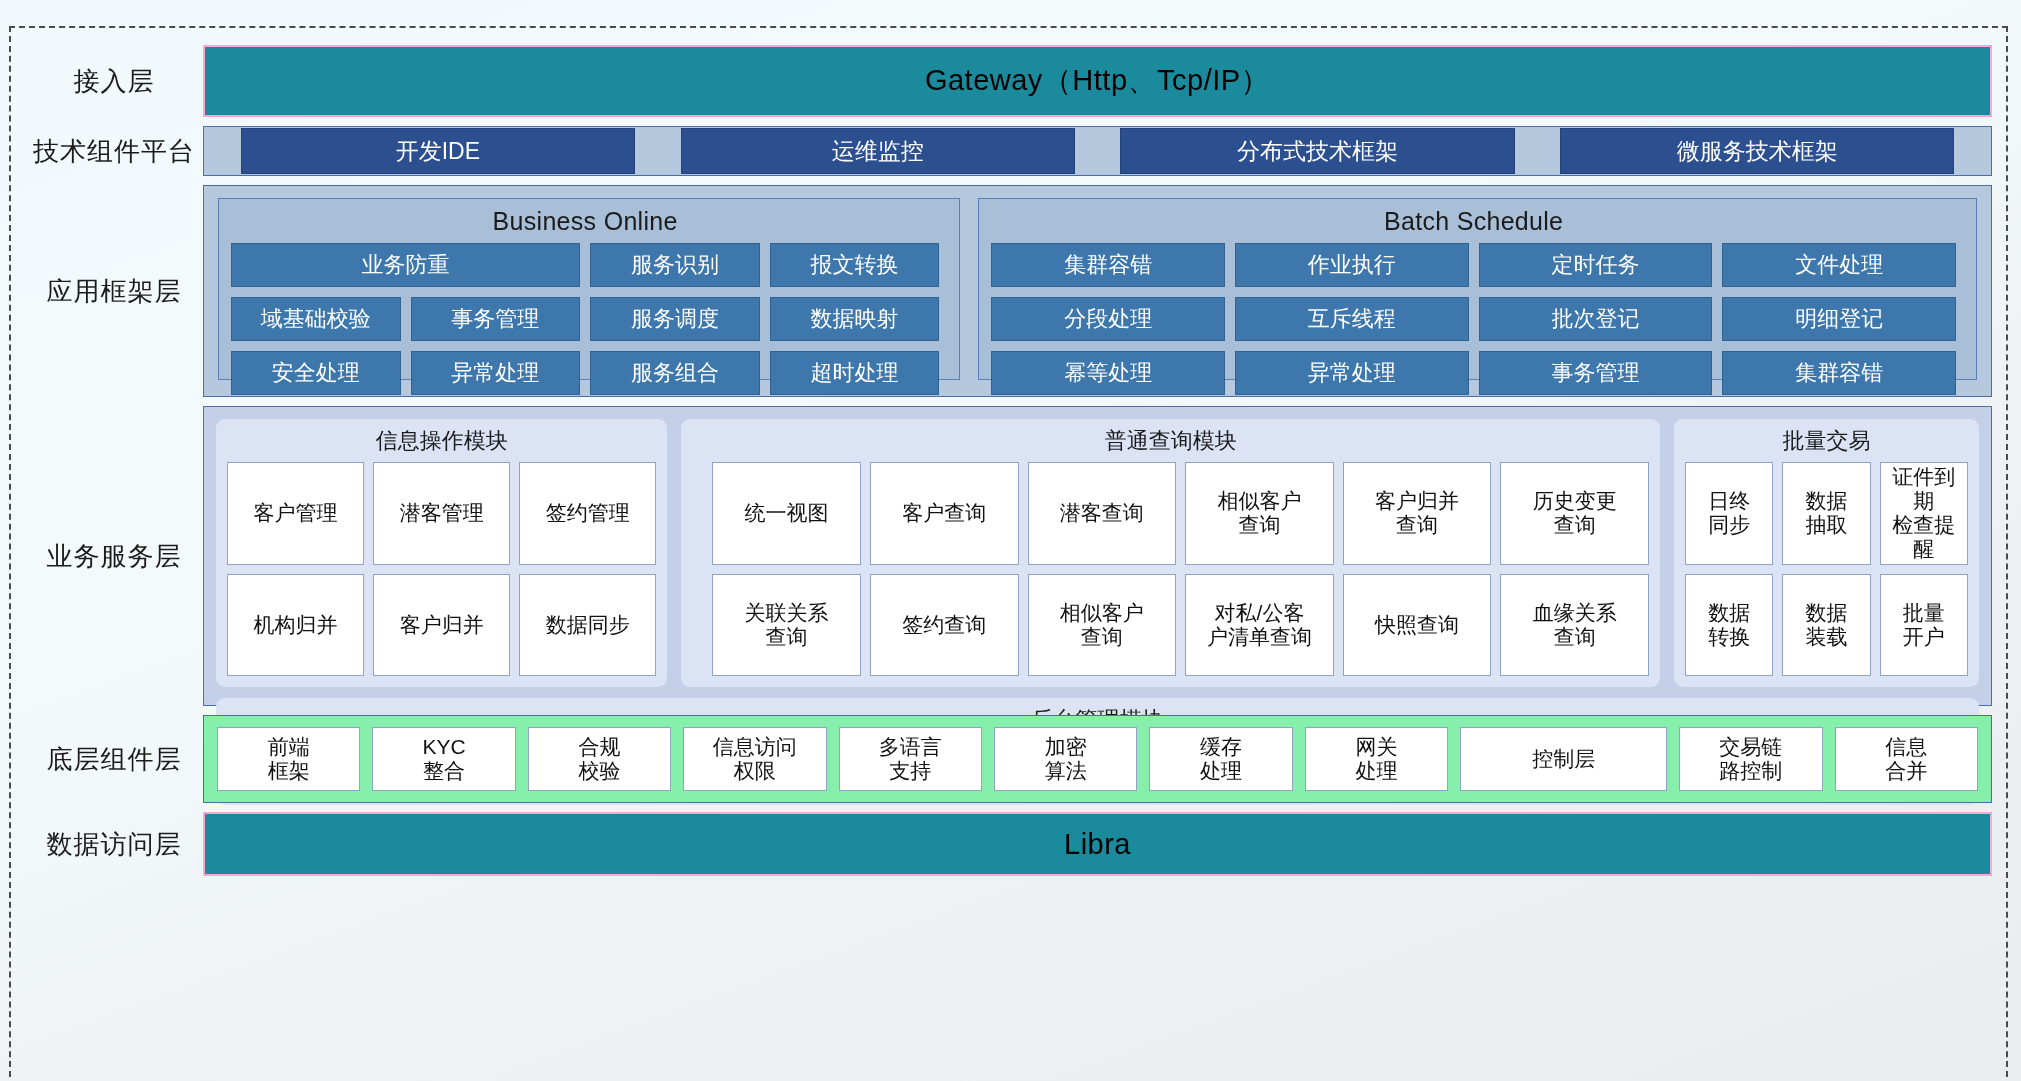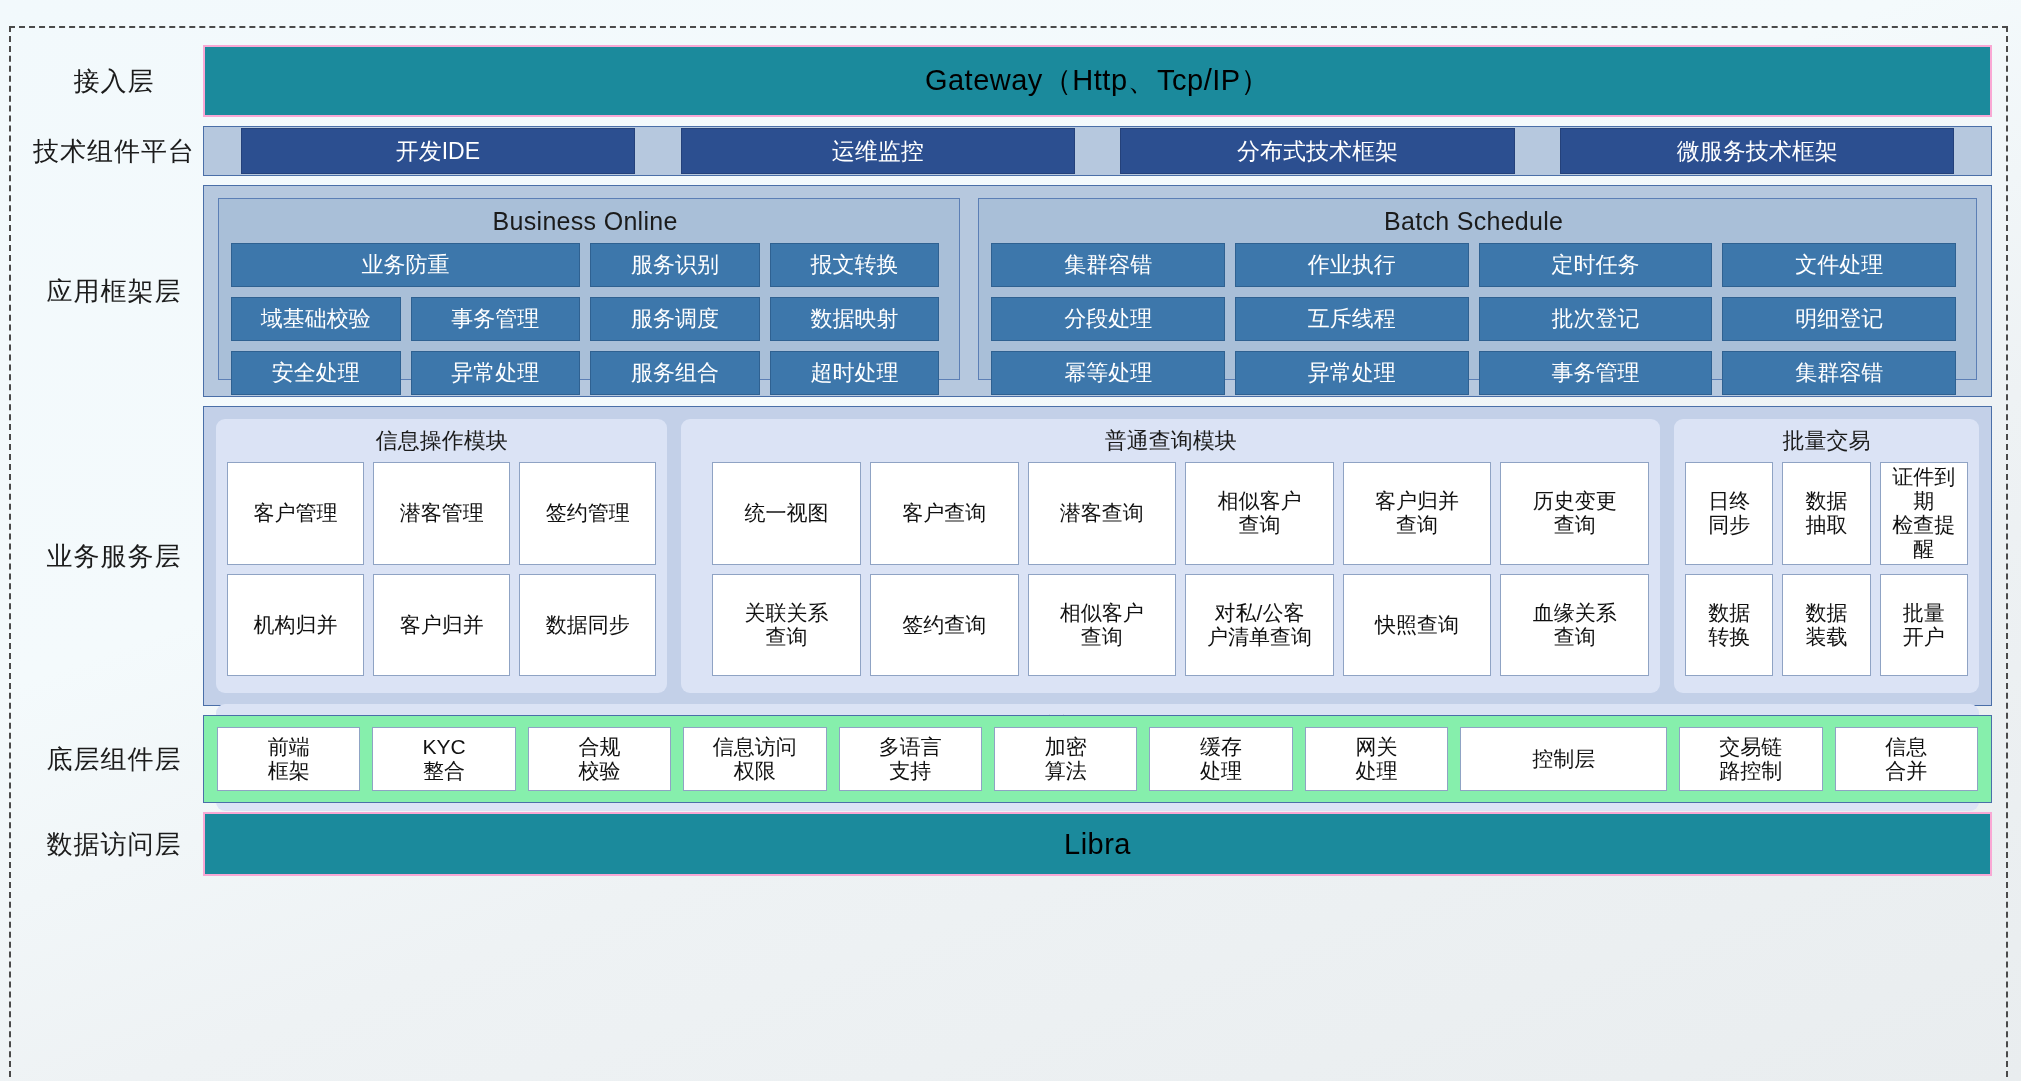--- a/index.html
+++ b/index.html
@@ -134,21 +134,21 @@
     border:1px solid #4a6fa8;
     display:flex;flex-direction:column;
     padding:12px 12px 12px 12px;
     box-sizing:border-box;
     gap:11px;
   }
   #svc-top{display:flex;gap:14px;flex:1;}
   .svc-panel{
     background:#dbe3f5;
     border-radius:9px;
-    padding:4px 11px 17px 11px;
+    padding:4px 11px 11px 11px;
     box-sizing:border-box;
     display:flex;flex-direction:column;
   }
   #panel-info{flex:0 0 25.6%;}
   #panel-query{flex:1;}
   #panel-batchtx{flex:0 0 17.3%;}
   #panel-admin{
     background:#dbe3f5;
     border-radius:9px;
     padding:4px 11px 10px 11px;

